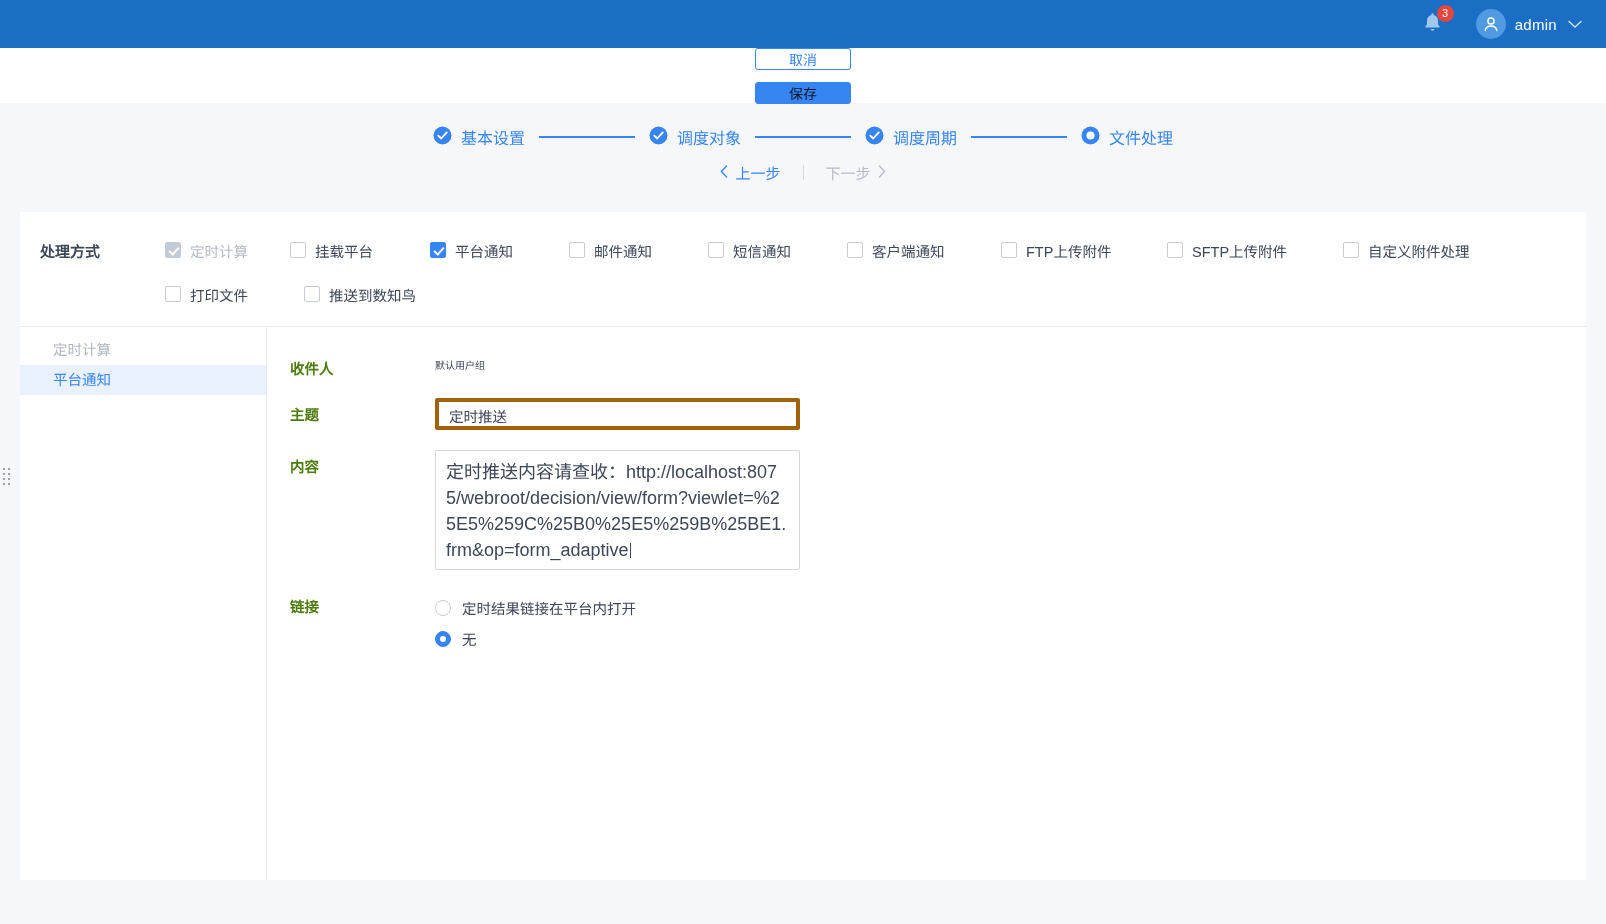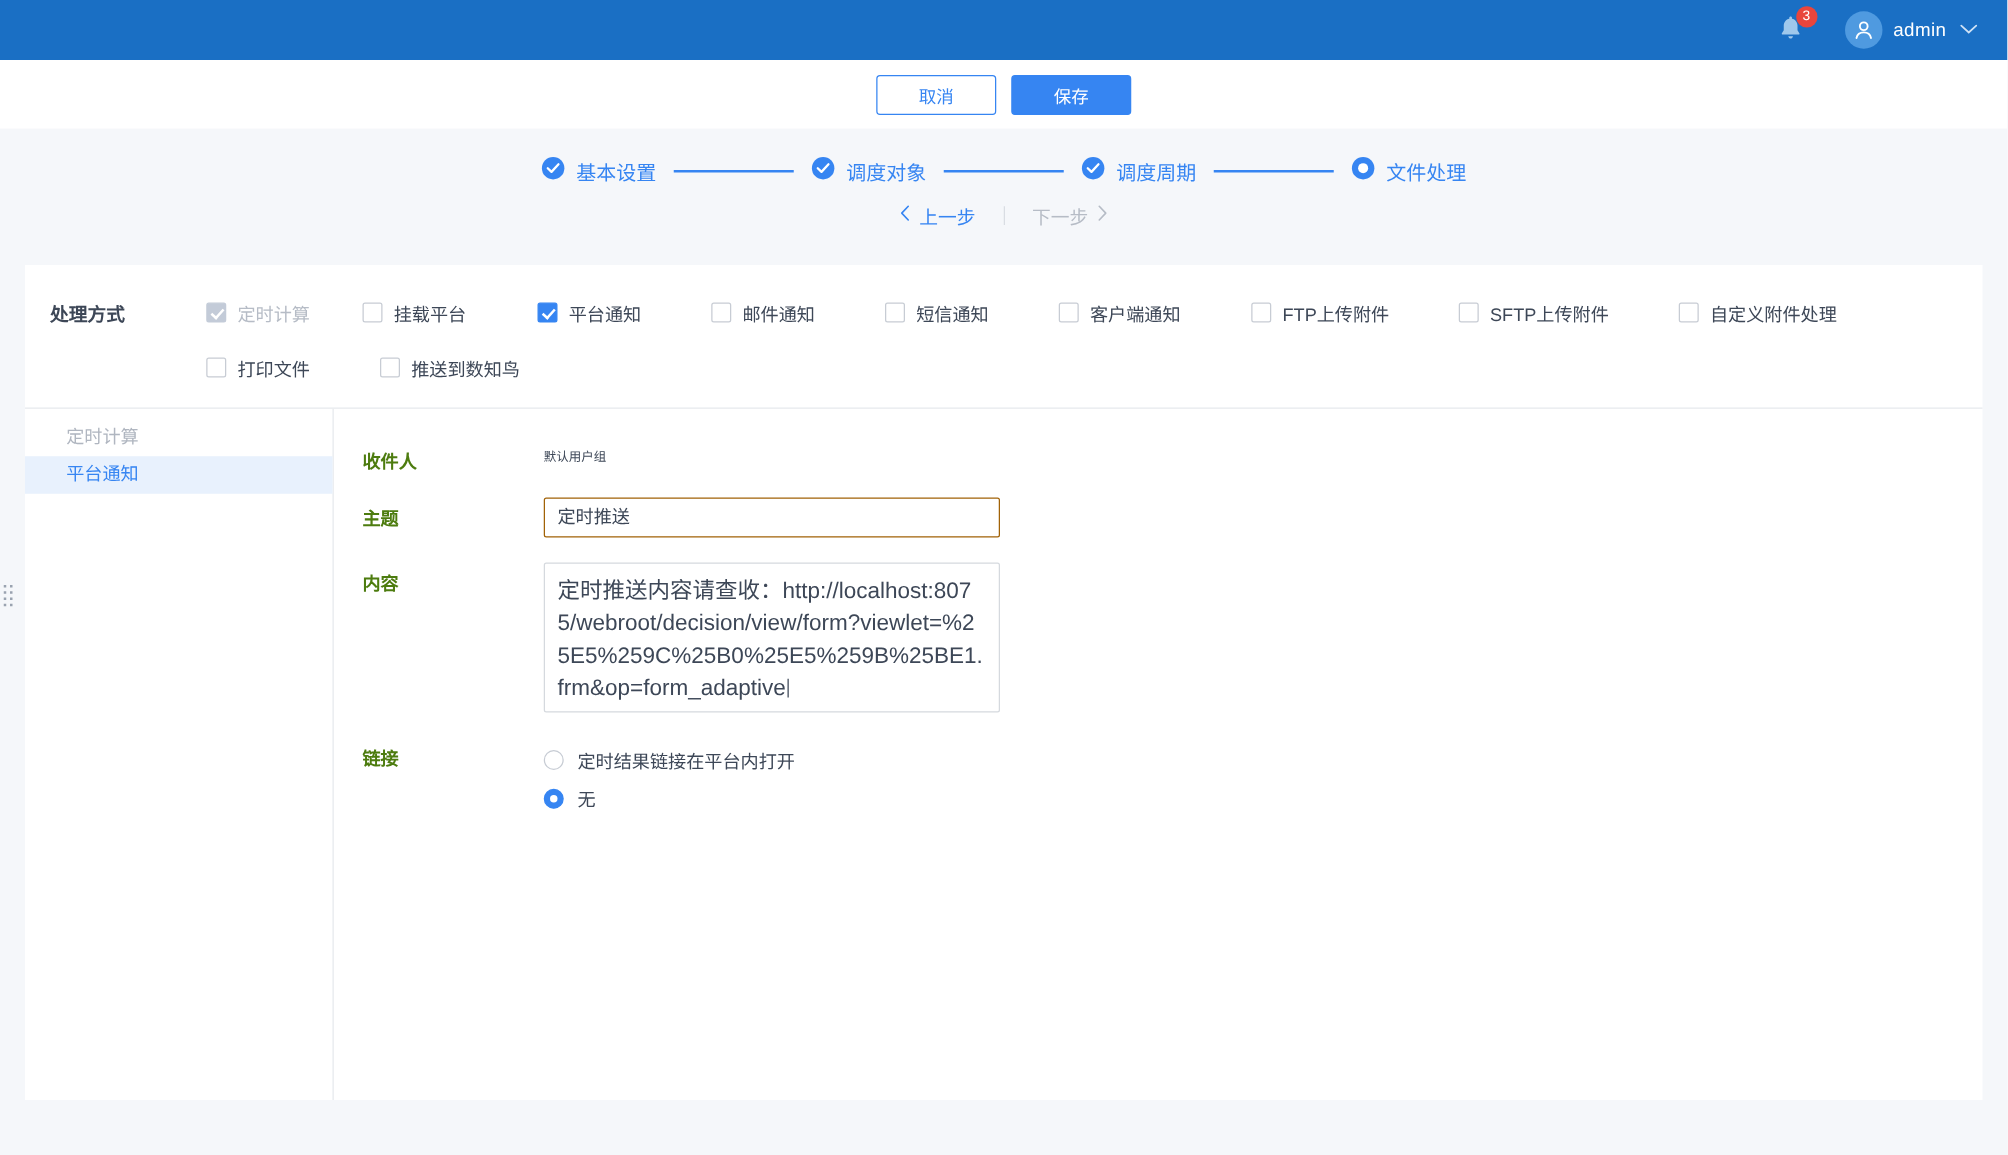--- a/index.html
+++ b/index.html
@@ -63,22 +63,23 @@
     letter-spacing: .3px;
   }
   .chev-down { display: block; margin-left: 2px; }
 
   
   .toolbar {
     height: 55px;
     background: #ffffff;
     display: flex;
     align-items: center;
-    justify-content: center;
+    justify-content: flex-start;
     gap: 12px;
+    flex-direction: column;
   }
   .btn {
     height: 32px;
     min-width: 96px;
     border-radius: 3px;
     font-size: 14px;
     display: inline-flex;
     align-items: center;
     justify-content: center;
     cursor: pointer;
@@ -86,21 +87,21 @@
     font-family: "Liberation Sans", "DejaVu Sans", sans-serif;
   }
   .btn-cancel {
     background: #ffffff;
     border: 1px solid #3685f2;
     color: #3685f2;
   }
   .btn-save {
     background: #3685f2;
     border: 1px solid #3685f2;
-    color: #ffffff;
+    color: #0f172a;
   }
 
   
   .stepper-strip {
     background: #f5f7fa;
     padding-top: 22px;
     padding-bottom: 10px;
   }
   .stepper {
     display: flex;
@@ -255,21 +256,21 @@
     padding-top: 5px;
   }
   .readonly-val {
     font-size: 10px;
     color: #3d4757;
     padding-top: 5px;
   }
   .text-input {
     width: 365px;
     height: 32px;
-    border: 1px solid #a16207;
+    border: 4px solid #a16207;
     border-radius: 2px;
     padding: 0 10px;
     font-size: 14.5px;
     color: #3d4757;
     font-family: "Liberation Sans", "DejaVu Sans", sans-serif;
     background: #fff;
     outline: none;
     line-height: 30px;
   }
   .textarea {

